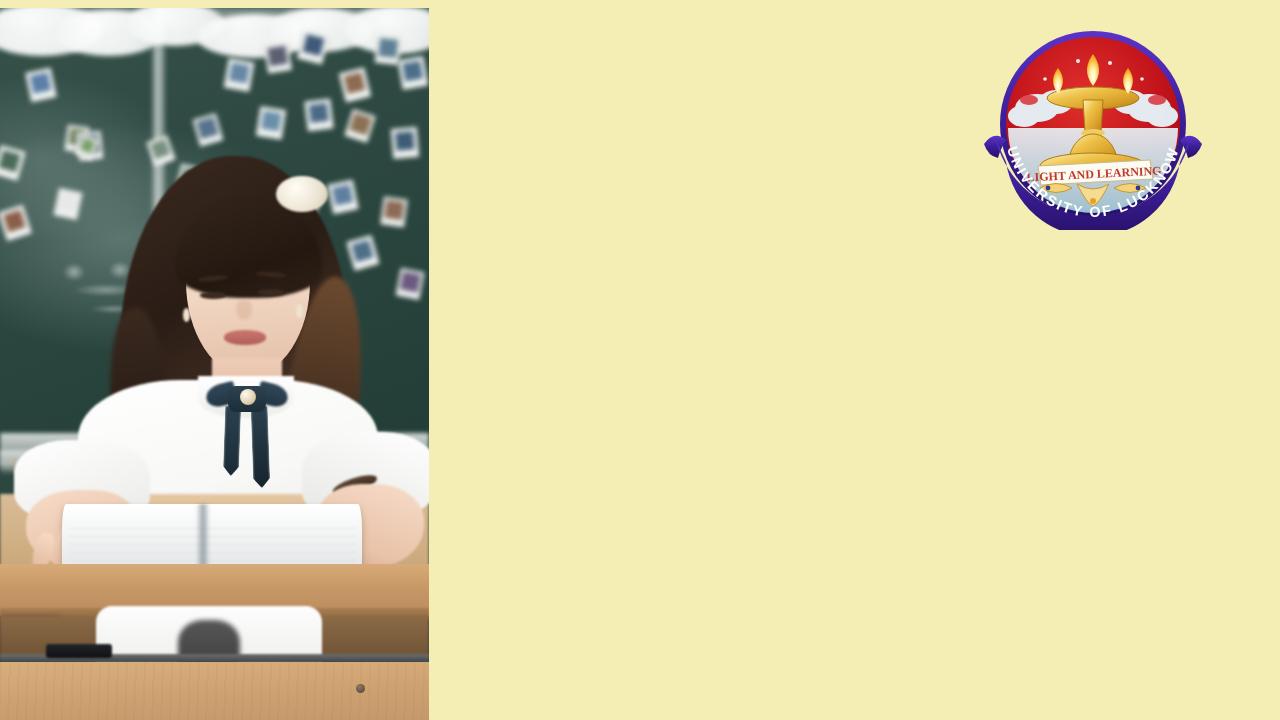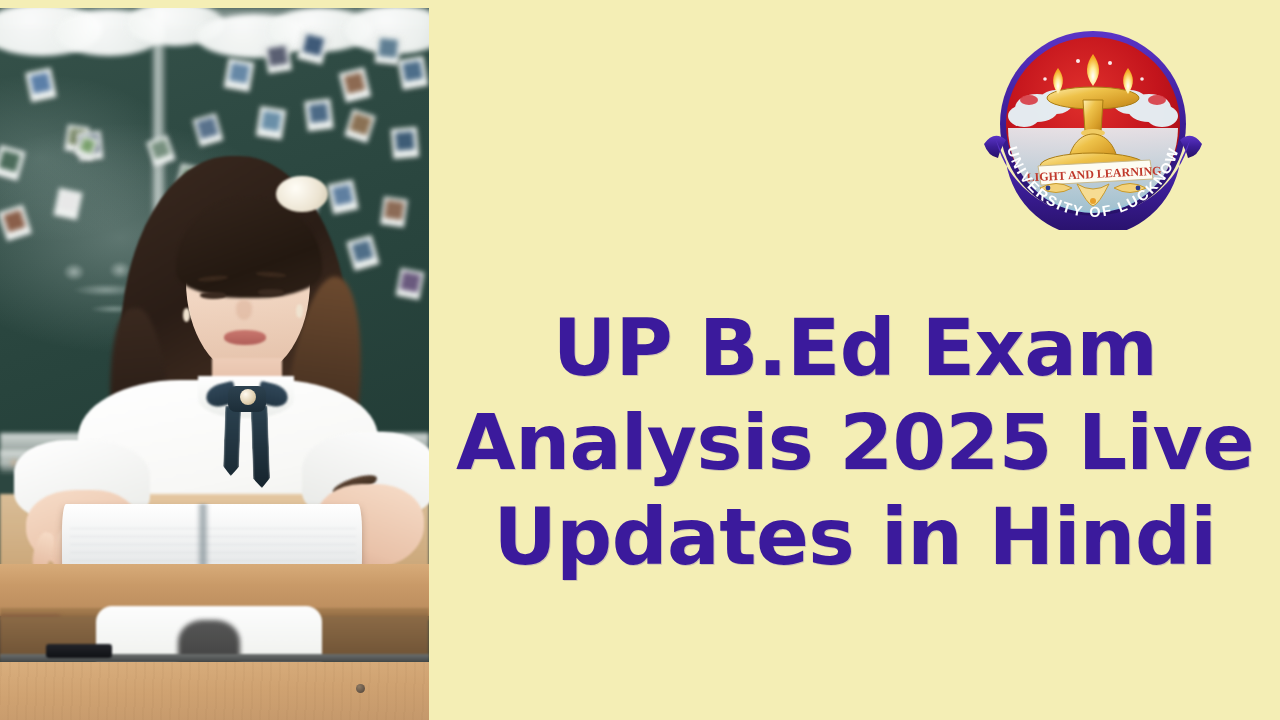--- a/index.html
+++ b/index.html
@@ -608,19 +608,14 @@
         <path d="M 14,124 A 100,100 0 0 0 208,124 L 198,146 A 88,88 0 0 1 24,146 Z" fill="url(#gRing)"></path>
       </g>
       <text font-family="'Liberation Sans', sans-serif" font-size="14.5" font-weight="bold" fill="#ffffff" letter-spacing="2.2">
         <textPath href="#arcBottom" startOffset="50%" text-anchor="middle">
           <tspan>UNIVERSITY OF LUCKNOW</tspan>
         </textPath>
       </text>
     </svg>
   </div>
 
-  <div id="headline">
-    <div class="line l1">UP B.Ed Exam</div>
-    <div class="line l2">Analysis 2025 Live</div>
-    <div class="line l3">Updates in Hindi</div>
-  </div>
 
 </div>
 
 </body></html>

